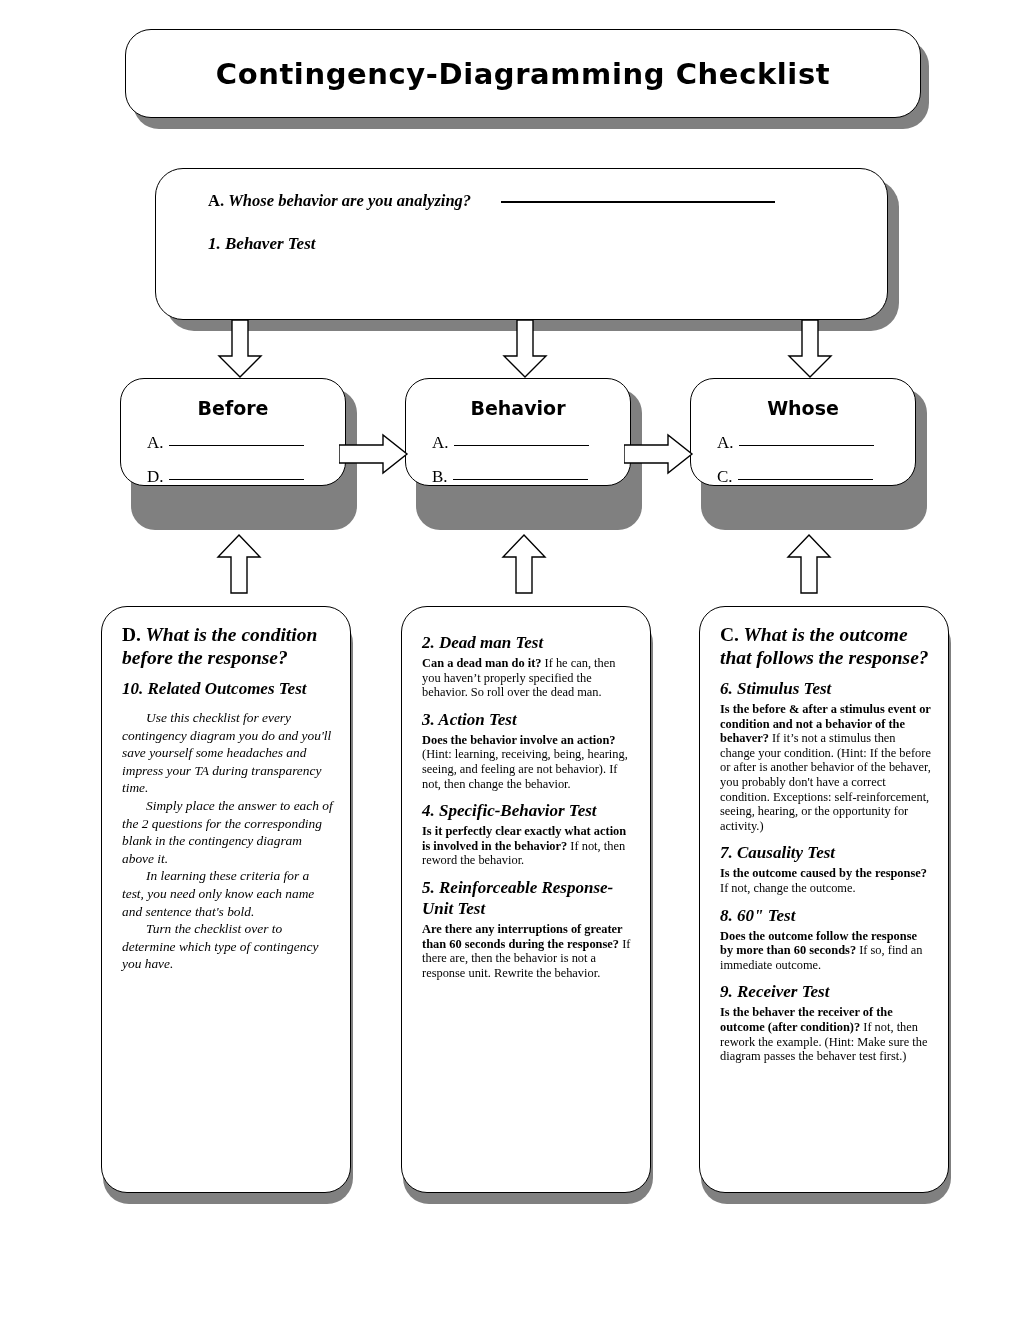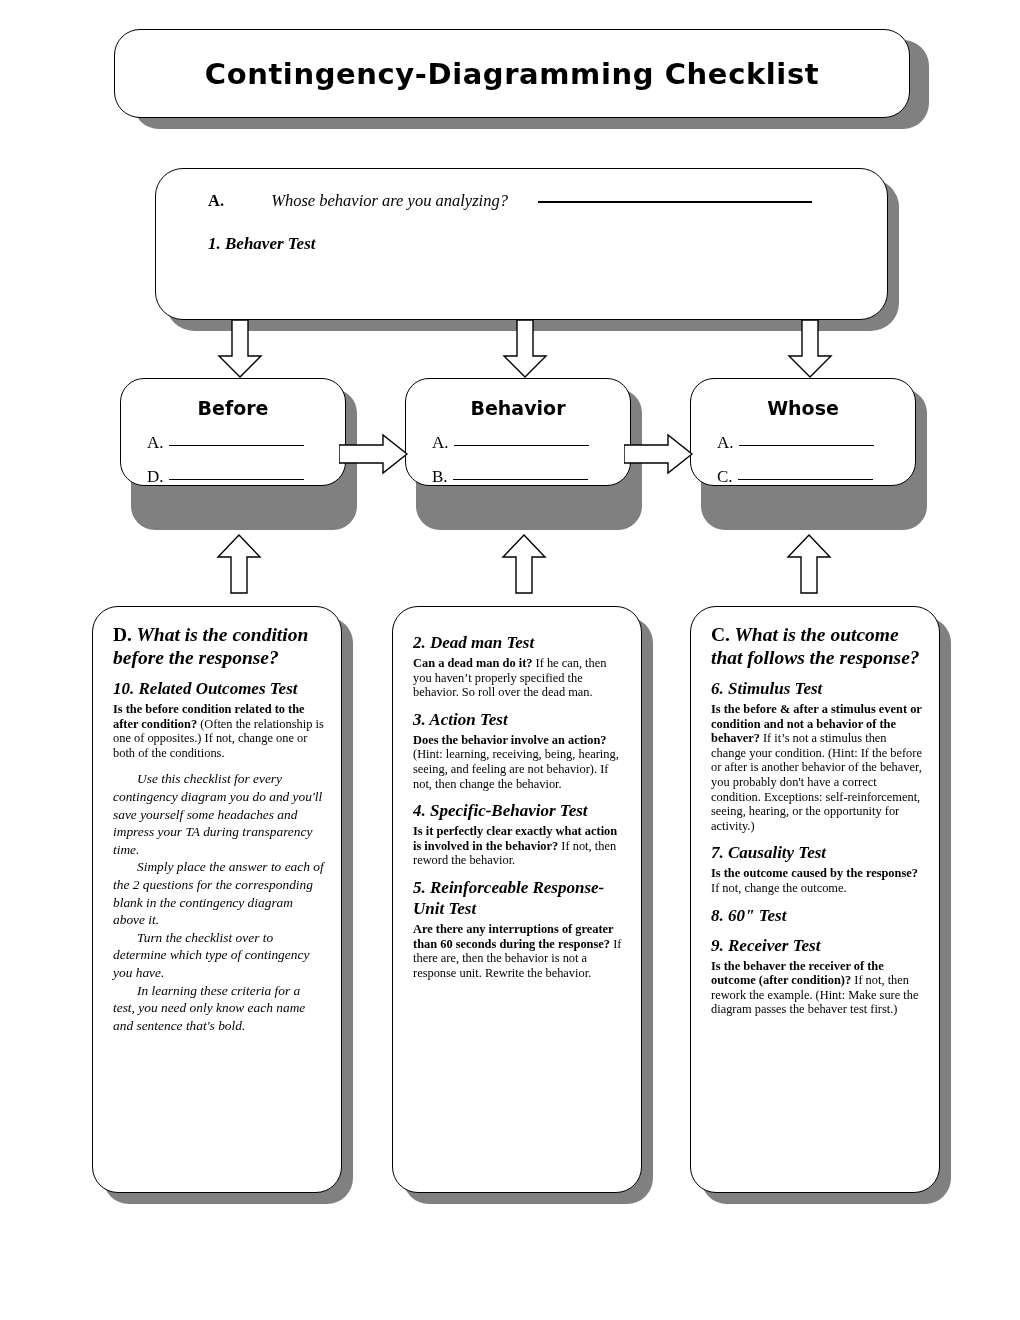--- a/index.html
+++ b/index.html
@@ -27,21 +27,21 @@
   }
   .rshadow {
     position: absolute;
     background: #808080;
     border-radius: 22px;
     z-index: 2;
   }
 
   
   #title-box {
-    left: 114px;
+    left: 125px;
     top: 29px;
     width: 796px;
     height: 89px;
     border-radius: 26px;
     display: flex;
     align-items: center;
     justify-content: center;
   }
   #title-shadow {
     left: 133px;
@@ -78,23 +78,22 @@
   .a-line1 {
     font-size: 16.5px;
     line-height: 24px;
     white-space: nowrap;
   }
   .a-letter {
     font-weight: bold;
     font-style: normal;
   }
   .a-q {
-    font-weight: normal;
-    font-style: italic;
-    margin-left: 43px;
+    font-weight: bold;
+    font-style: italic;
   }
   .blank-rule {
     display: inline-block;
     width: 274px;
     border-bottom: 2px solid #000;
     margin-left: 26px;
     vertical-align: 3px;
   }
   .a-line2 {
     font-size: 17px;
@@ -153,20 +152,21 @@
   }
 
   
   .col {
     width: 250px;
     top: 606px;
     height: 587px;
     border-radius: 26px;
     padding: 16px 16px 0 20px;
     overflow: hidden;
+    margin-left: 9px;
   }
   .col-sh {
     width: 250px;
     top: 617px;
     height: 587px;
     border-radius: 26px;
   }
   #col-d   { left: 92px; }
   #col-d-sh{ left: 103px; }
   #col-b   { left: 392px; }
@@ -318,29 +318,26 @@
   </svg>
 </div>
 
 <div class="rshadow col-sh" id="col-d-sh"></div>
 <div class="rbox col" id="col-d">
   <div class="col-head">
     <span class="plain">D.</span><span> What is the condition before the response?</span>
   </div>
 
   <div class="test-name">10. Related Outcomes Test</div>
-  <div class="test-body">
-    <b>Is the before condition related to the after condition?</b><span> (Often the relationship is one of opposites.) If not, change one or both of the conditions.</span>
-  </div>
 
   <div class="note-block">
     <p class="note-p">Use this checklist for every contingency diagram you do and you'll save yourself some headaches and impress your TA during transparency time.</p>
     <p class="note-p">Simply place the answer to each of the 2 questions for the corresponding blank in the contingency diagram above it.</p>
+    <p class="note-p">In learning these criteria for a test, you need only know each name and sentence that's bold.</p>
     <p class="note-p">Turn the checklist over to determine which type of contingency you have.</p>
-    <p class="note-p">In learning these criteria for a test, you need only know each name and sentence that's bold.</p>
   </div>
 </div>
 
 <div class="rshadow col-sh" id="col-b-sh"></div>
 <div class="rbox col" id="col-b">
 
   <div class="test-name">2. Dead man Test</div>
   <div class="test-body">
     <b>Can a dead man do it?</b><span>  If he can, then you haven’t properly specified the behavior.  So roll over the dead man.</span>
   </div>
@@ -371,18 +368,21 @@
   <div class="test-body">
     <b>Is the before &amp; after a stimulus event or condition and not a behavior of the behaver?</b><span>  If it’s not a stimulus then change your condition.  (Hint:  If the before or after is another behavior of the behaver, you probably don't have a correct condition.  Exceptions:  self-reinforcement, seeing, hearing, or the opportunity for activity.)</span>
   </div>
 
   <div class="test-name">7. Causality Test</div>
   <div class="test-body">
     <b>Is the outcome caused by the response?</b><span>  If not, change the outcome.</span>
   </div>
 
   <div class="test-name">8. 60" Test</div>
+  <div class="test-body">
+    <b>Does the outcome follow the response by more than 60 seconds?</b><span>  If so, find an immediate outcome.</span>
+  </div>
 
   <div class="test-name">9. Receiver Test</div>
   <div class="test-body">
     <b>Is the behaver the receiver of the outcome (after condition)?</b><span>  If not, then rework the example. (Hint: Make sure the diagram passes the behaver test first.)</span>
   </div>
 </div>
 
 </body></html>

